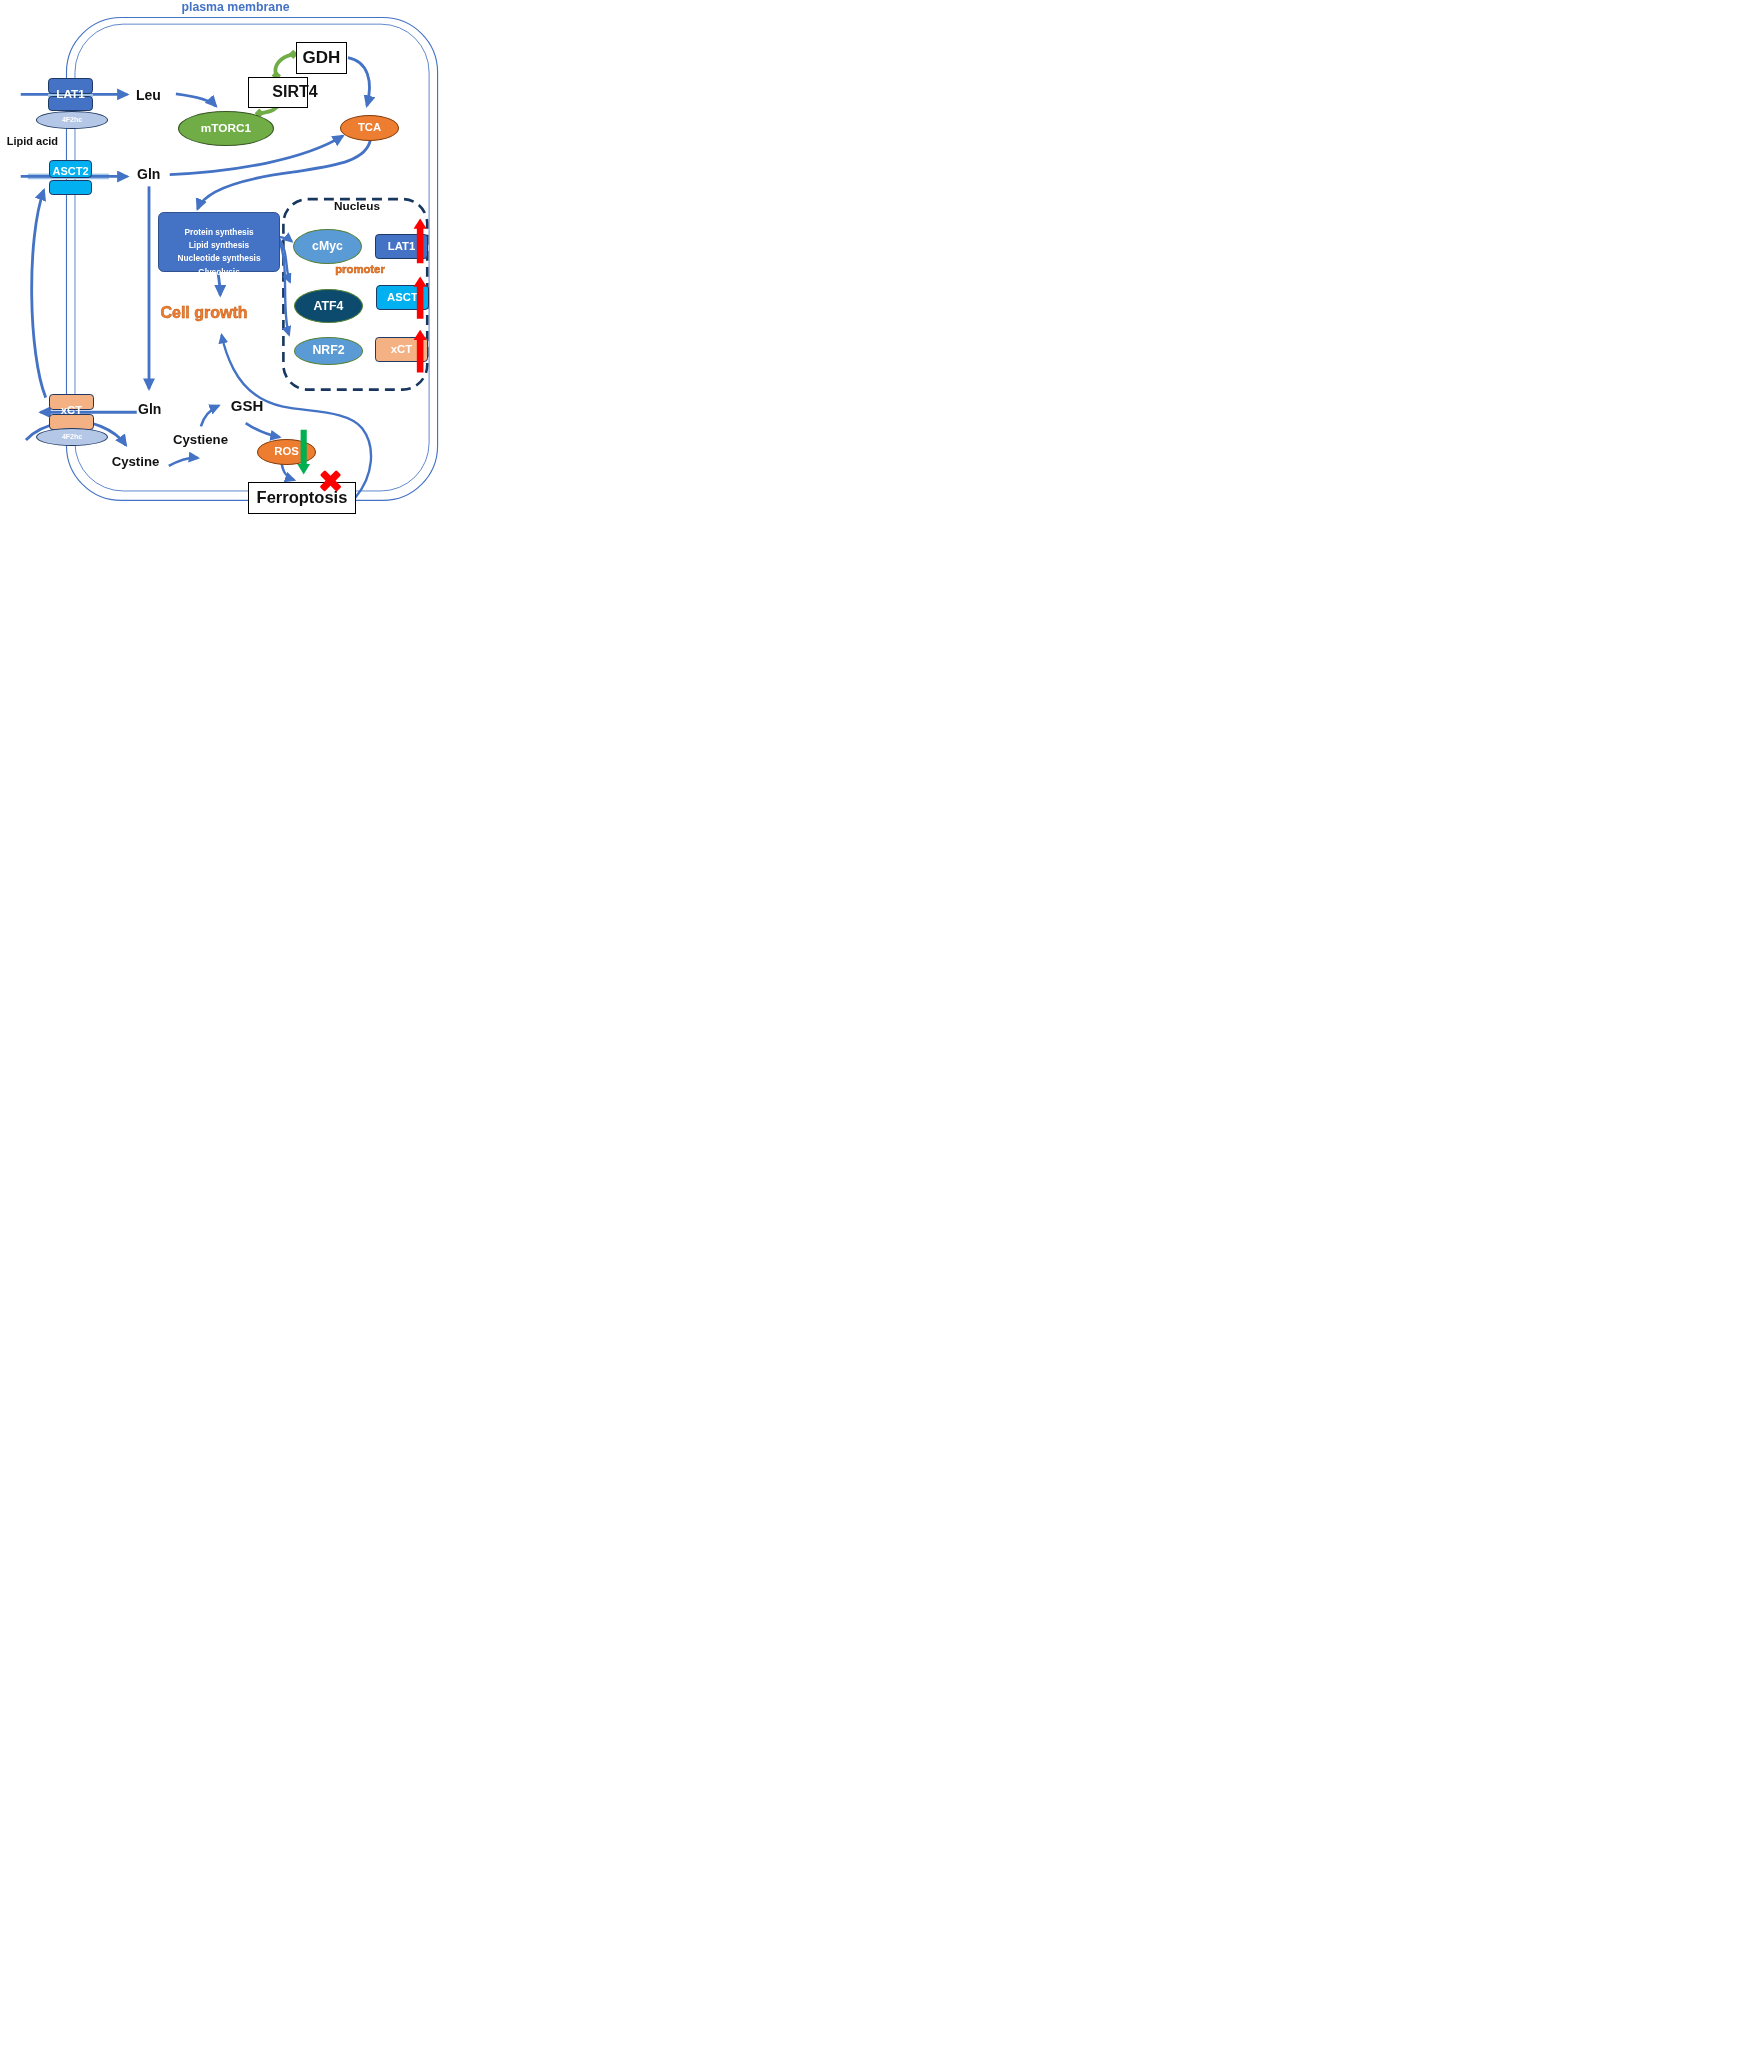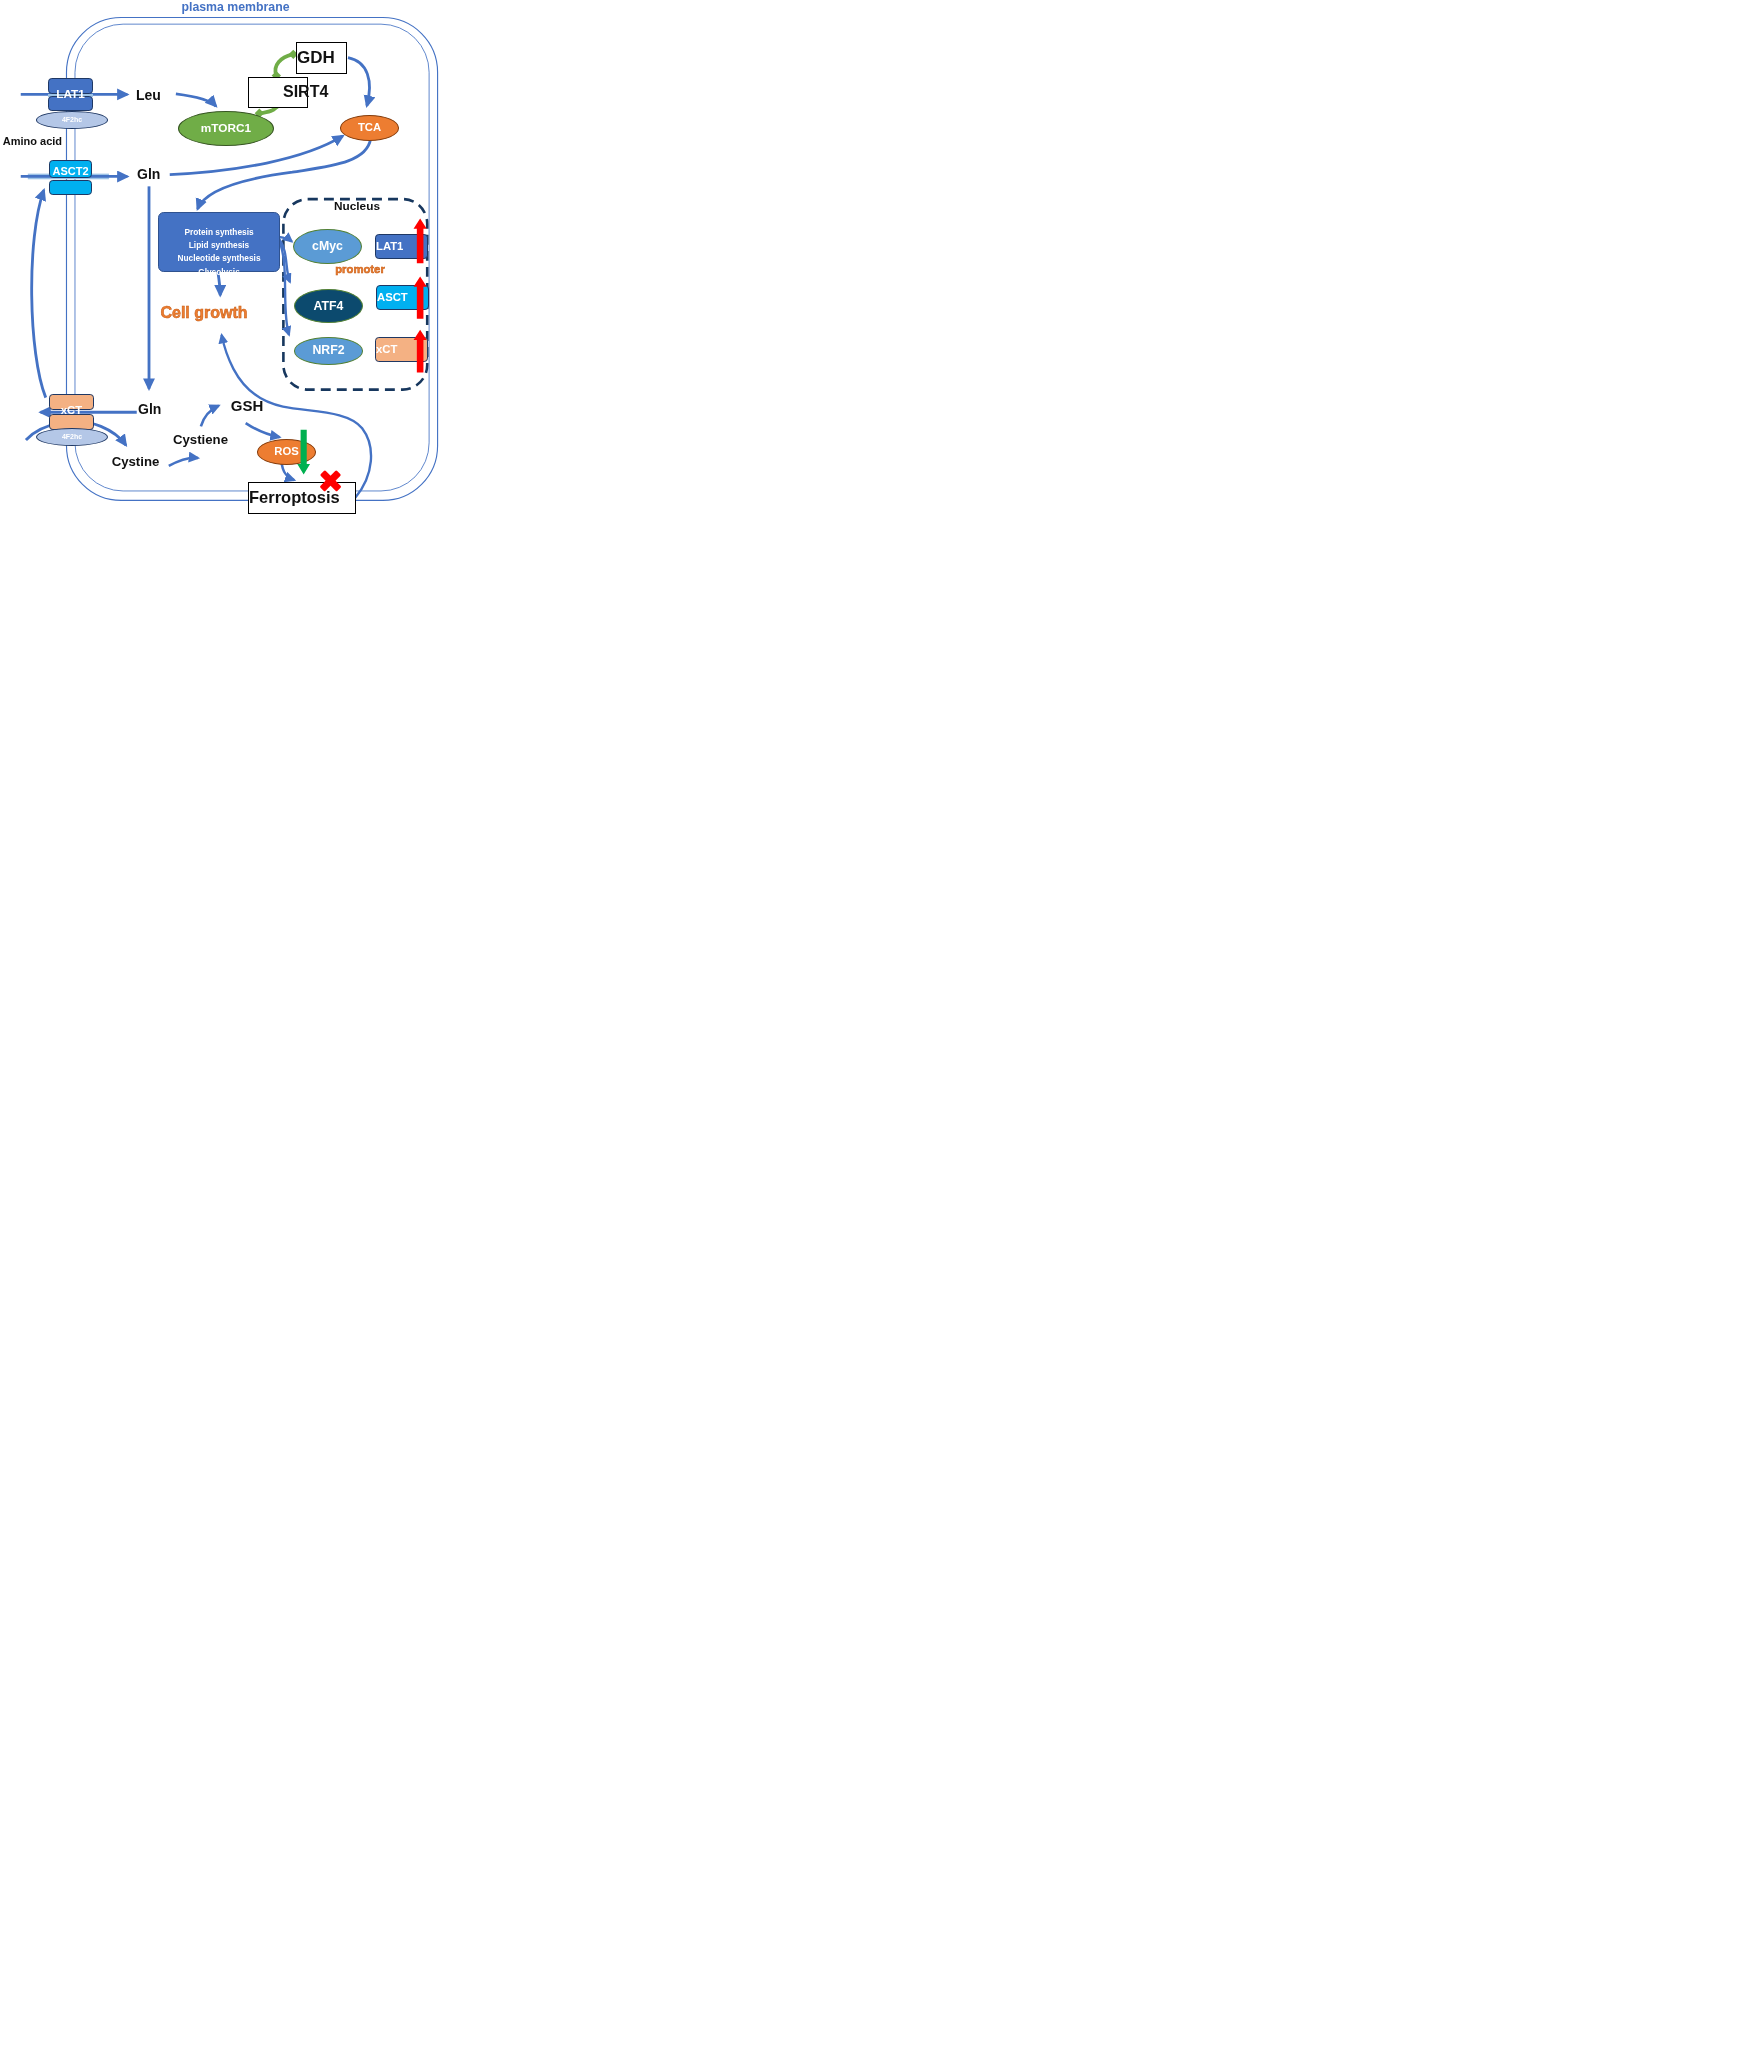--- a/index.html
+++ b/index.html
@@ -2,21 +2,21 @@
 <html style="font-size:7.5px"><head>
 <meta charset="utf-8">
 <style>
   html,body{margin:0;padding:0;background:#fff;}
   #stage{position:relative;width:451px;height:517px;background:#fff;overflow:hidden;
          font-family:"Liberation Sans", sans-serif;text-decoration:underline;}
   .abs{position:absolute;}
   .lbl{font-weight:bold;text-align:center;color:#111;line-height:1.05;}
   .white{color:#fff;}
   .ellipse{border-radius:50%;display:flex;align-items:center;justify-content:center;}
-  .node{display:flex;align-items:center;justify-content:flex-start;box-sizing:border-box;}
+  .node{display:flex;align-items:center;justify-content:center;box-sizing:border-box;}
   svg{position:absolute;left:0;top:0;overflow:visible;}
   .orange-outline{color:#ED7D31;-webkit-text-stroke:0.5px #C55A11;font-weight:bold;}
 </style>
 </head>
 <body>
 
 <div id="stage">
 
   <svg width="439" height="517" viewBox="0 0 931 1096">
     <defs>
@@ -65,21 +65,21 @@
   <div class="abs lbl" style="left:146px;top:0.9px;width:179px;font-size:12.3px;color:#4472C4;">plasma membrane</div>
 
   <div class="abs" style="left:48px;top:94px;width:45px;height:2.8px;background:#9DC3E6;"></div>
   <div class="abs node" style="left:48px;top:78px;width:45px;height:16px;background:#4472C4;border:0.9px solid #1F3864;border-radius:3.8px;"></div>
   <div class="abs node" style="left:48px;top:96px;width:45px;height:15px;background:#4472C4;border:0.9px solid #1F3864;border-radius:3.8px;"></div>
   <div class="abs lbl white" style="left:48px;top:88px;width:45px;font-size:11.8px;">LAT1</div>
   <div class="abs ellipse" style="left:36px;top:111px;width:70px;height:15.6px;background:#B4C7E7;border:0.9px solid #1F3864;">
     <span class="lbl white" style="font-size:7px;">4F2hc</span>
   </div>
 
-  <div class="abs lbl" style="left:0.9px;top:136px;width:63px;font-size:11px;">Amino acid</div>
+  <div class="abs lbl" style="left:0.9px;top:136px;width:63px;font-size:11px;">Lipid acid</div>
   <div class="abs lbl" style="left:136px;top:88px;width:38px;font-size:14px;text-align:left;">Leu</div>
 
   <div class="abs node" style="left:49px;top:160px;width:43px;height:18.4px;background:#00B0F0;border:0.9px solid #1F3864;border-radius:3.8px;"></div>
   <div class="abs node" style="left:49px;top:180px;width:43px;height:14.6px;background:#00B0F0;border:0.9px solid #1F3864;border-radius:3.8px;"></div>
   <div class="abs lbl white" style="left:49px;top:166px;width:43px;font-size:11px;">ASCT2</div>
   <div class="abs lbl" style="left:137px;top:167px;width:33px;font-size:14px;text-align:left;">Gln</div>
 
   <div class="abs ellipse" style="left:178px;top:111px;width:94px;height:33px;background:#70AD47;border:1.2px solid #375623;">
     <span class="lbl white" style="font-size:11.8px;">mTORC1</span>
   </div>

